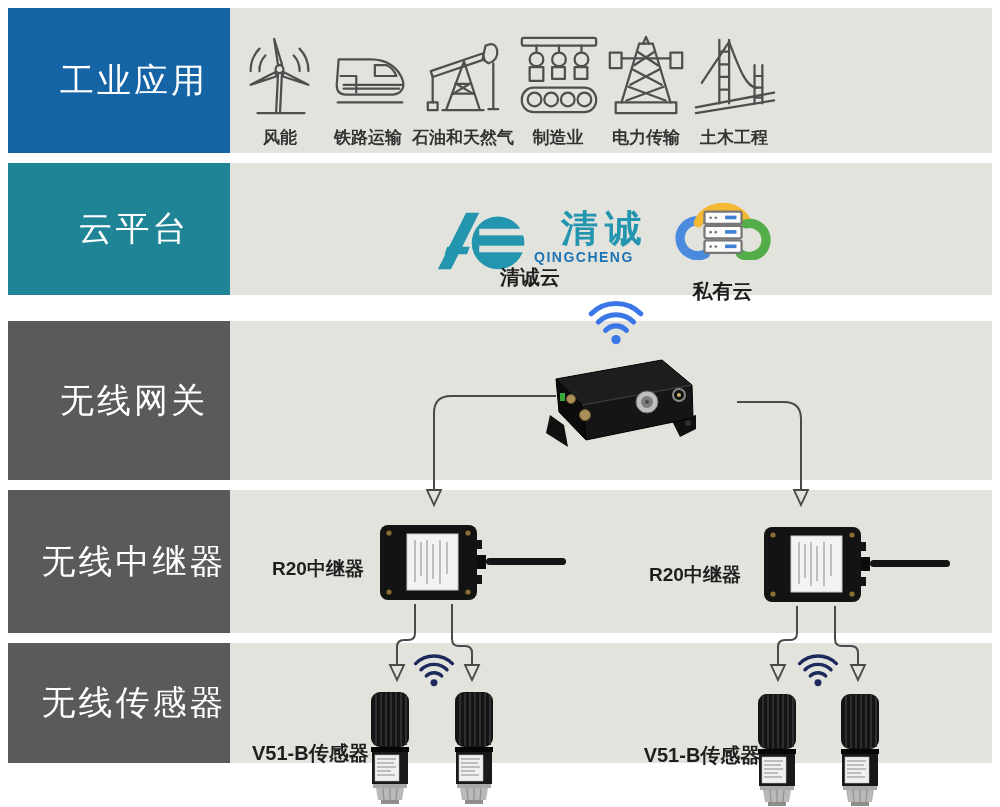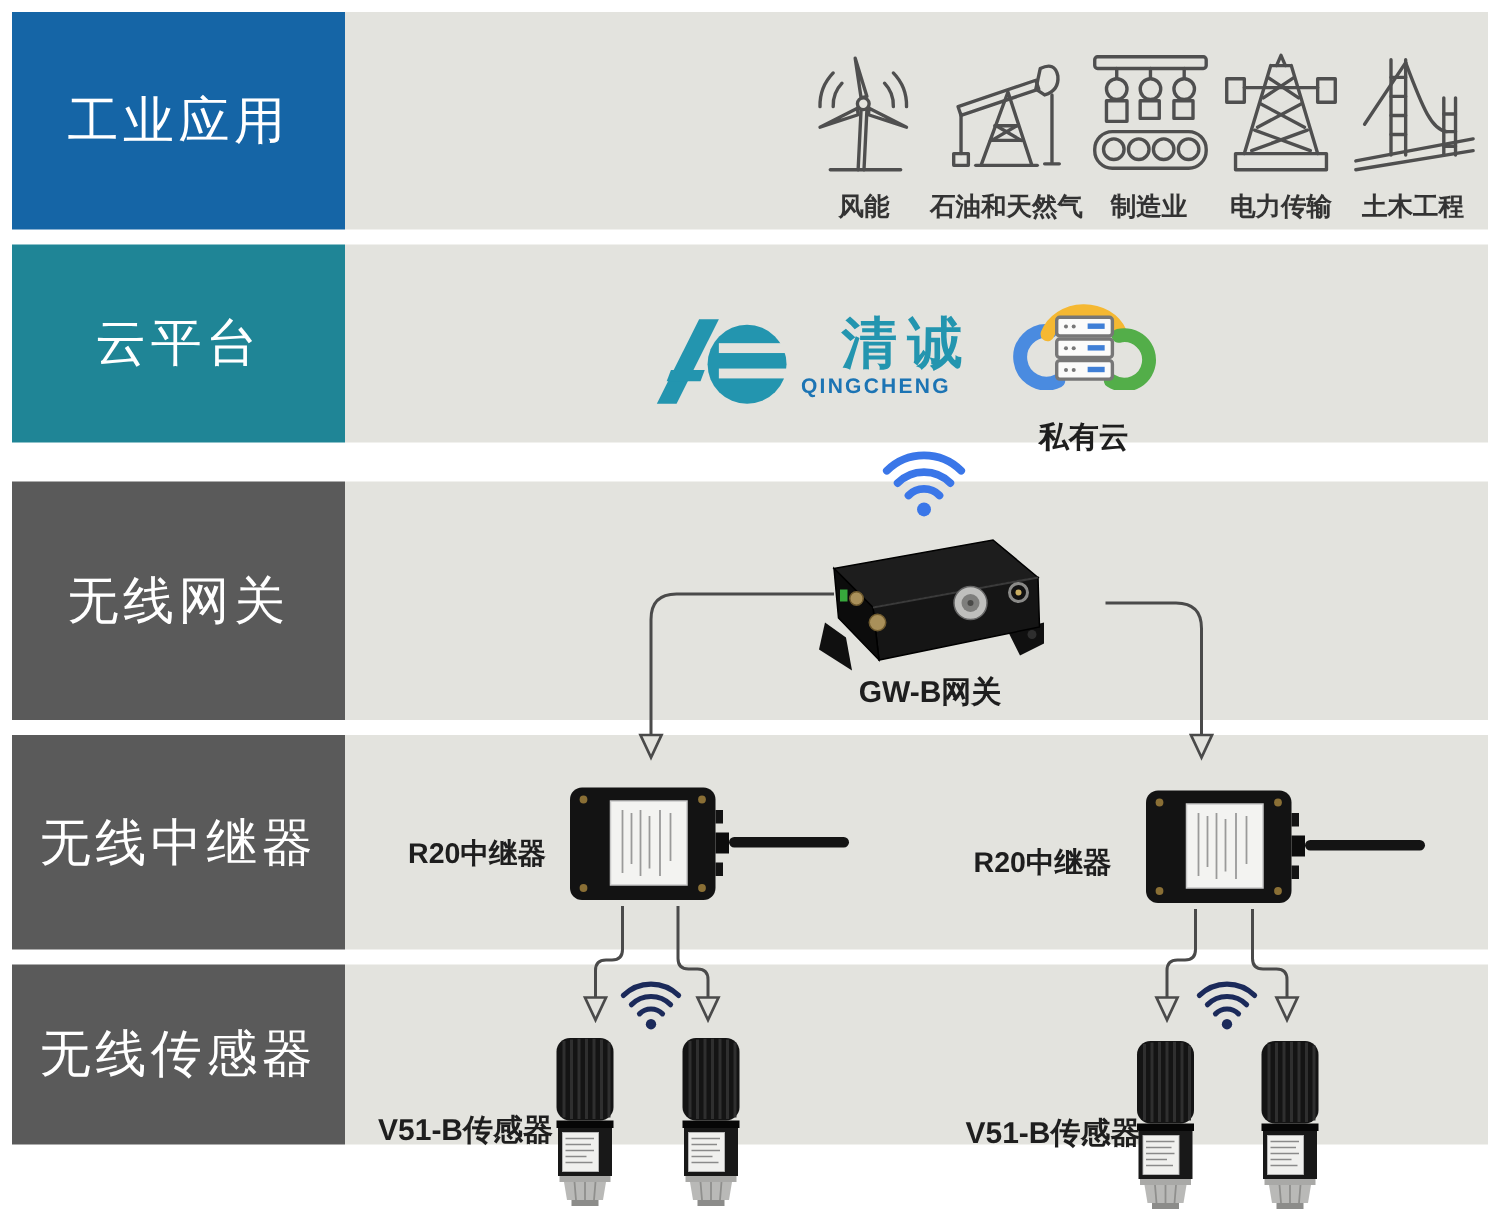--- a/index.html
+++ b/index.html
@@ -2,33 +2,33 @@
 <html style="--industrial-band: #1565a6; --cloud-band: #1f8596; --gray-band: #5a5a5a; --content-bg: #e3e3de; --accent-blue: #3a76e8; --wifi-dark: #1b2a5a; --logo-teal: #2395af; --logo-blue: #1c74b4; --cloud-arc-blue: #4a8be0; --cloud-arc-yellow: #f5b832; --cloud-arc-green: #53ae49;"><head>
 <meta charset="utf-8">
 <style>
   html,body{margin:0;padding:0;background:#ffffff;}
   #canvas{
     position:relative;width:1000px;height:807px;background:#ffffff;
     font-family:"Liberation Sans",sans-serif;overflow:hidden;
   }
   .band-label{
     position:absolute;left:8px;width:222px;display:flex;align-items:center;justify-content:center;
-    color:#ffffff;font-size:34px;letter-spacing:3px;font-weight:400;
+    color:#ffffff;font-size:34px;letter-spacing:3px;font-weight:400;padding-left:15px;
   }
   .band-content{position:absolute;left:230px;width:762px;background:var(--content-bg);}
   .y1{top:8px;height:145px}
   .y2{top:163px;height:132px}
   .y3{top:321px;height:159px}
   .y4{top:490px;height:143px}
   .y5{top:643px;height:120px}
   .bg-industrial{background:var(--industrial-band)}
   .bg-cloud{background:var(--cloud-band)}
   .bg-gray{background:var(--gray-band)}
   
-  .ind-row{display:flex;justify-content:flex-end;align-items:flex-end;padding:10px 6px 4px 6px;box-sizing:border-box;}
+  .ind-row{display:flex;justify-content:flex-start;align-items:flex-end;padding:10px 6px 4px 6px;box-sizing:border-box;}
   .ind-item{display:flex;flex-direction:column;align-items:center;}
   .ind-icon{width:88px;height:96px;}
   .ind-icon path,.ind-icon line,.ind-icon circle,.ind-icon rect,.ind-icon polygon{
     fill:none;stroke:#4f4f4f;stroke-width:2.3;stroke-linecap:round;stroke-linejoin:round;}
   .ind-label{font-size:17px;font-weight:bold;color:#333;margin-top:2px;white-space:nowrap;}
   .abs{position:absolute;}
   .dev-label{position:absolute;font-size:20px;font-weight:bold;color:#1e1e1e;text-align:center;white-space:nowrap;}
   .logo-cn{position:absolute;left:533px;top:204px;font-size:37px;font-weight:bold;color:var(--logo-teal);letter-spacing:7px;margin-left:28px;}
   .logo-en{position:absolute;left:534px;top:249px;font-size:14px;font-weight:bold;color:var(--logo-blue);letter-spacing:1.5px;}
   .wifi-blue path{stroke:var(--accent-blue);fill:none;stroke-linecap:round;}
@@ -61,20 +61,31 @@
         <path d="M48.5,41 L74,54 L48,45.5 Z"></path>
         <path d="M24,17 A32,32 0 0,0 15,40"></path>
         <path d="M30,24 A22,22 0 0,0 24,40"></path>
         <path d="M65,17 A32,32 0 0,1 74,40"></path>
         <path d="M59,24 A22,22 0 0,1 65,40"></path>
       </svg>
       <div class="ind-label">风能</div>
     </div>
     <div class="ind-item">
       <svg class="ind-icon" viewBox="0 0 90 90">
+        <path d="M15,28 H48 C66,28 76,38 80,48 C83,56 80,63 71,64 H22 C16,64 13,60 13,54 Z"></path>
+        <path d="M52,34 H64 C69,36 72,40 74,45 H52 Z"></path>
+        <path d="M17,45 H33 V62"></path>
+        <line x1="20" y1="54" x2="79" y2="54"></line>
+        <line x1="20" y1="58" x2="77" y2="58"></line>
+        <line x1="14" y1="72" x2="80" y2="72"></line>
+      </svg>
+      <div class="ind-label">铁路运输</div>
+    </div>
+    <div class="ind-item">
+      <svg class="ind-icon" viewBox="0 0 90 90">
         <path d="M68,14 Q78,9 80,19 Q81,29 71,32 L65,28 Z"></path>
         <path d="M12,40 L65,22 L67,28 L14,46 Z"></path>
         <path d="M28,79 L46,30 L62,79"></path>
         <path d="M34,63 H56 M37,53 H53"></path>
         <path d="M35,63 L52,53 M38,53 L55,63"></path>
         <path d="M14,45 V72"></path>
         <rect x="9" y="72" width="10" height="8"></rect>
         <path d="M76,32 V79 M71,79 H81"></path>
         <line x1="24" y1="80" x2="66" y2="80"></line>
       </svg>
@@ -130,20 +141,21 @@
 
   <svg class="abs" style="left:436px;top:206px" width="94" height="70" viewBox="0 0 100 72">
     <circle cx="66" cy="38" r="28" fill="var(--logo-teal)"></circle>
     <rect x="46" y="23" width="54" height="7" fill="var(--content-bg)"></rect>
     <rect x="46" y="41" width="54" height="7" fill="var(--content-bg)"></rect>
     <polygon points="2,66 16,66 46,6 32,6" fill="var(--logo-teal)"></polygon>
     <polygon points="12,42 36,42 33,50 9,50" fill="var(--logo-teal)"></polygon>
   </svg>
   <div class="logo-cn">清诚</div>
   <div class="logo-en">QINGCHENG</div>
+  <div class="dev-label" style="left:440px;top:264px;width:180px">清诚云</div>
 
   <svg class="abs" style="left:668px;top:194px" width="108" height="66" viewBox="0 0 104 64">
     <path d="M36,58 A17,17 0 1,1 31,26" fill="none" stroke="var(--cloud-arc-blue)" stroke-width="9" stroke-linecap="round"></path>
     <path d="M29,28 A25,22 0 0,1 76,27" fill="none" stroke="var(--cloud-arc-yellow)" stroke-width="9" stroke-linecap="round"></path>
     <path d="M75,29 A16,16 0 1,1 70,58" fill="none" stroke="var(--cloud-arc-green)" stroke-width="9" stroke-linecap="round"></path>
     <g>
       <rect x="35" y="17" width="36" height="12" rx="2" fill="#fbfbfa" stroke="#777" stroke-width="2.2"></rect>
       <rect x="35" y="31" width="36" height="12" rx="2" fill="#fbfbfa" stroke="#777" stroke-width="2.2"></rect>
       <rect x="35" y="45" width="36" height="12" rx="2" fill="#fbfbfa" stroke="#777" stroke-width="2.2"></rect>
       <circle cx="41" cy="23" r="1.3" fill="#777"></circle>
@@ -178,21 +190,20 @@
     <line x1="38" y1="50" x2="148" y2="30" stroke="#3a3a3a" stroke-width="1.5"></line>
     <circle cx="103" cy="47" r="11" fill="#bfbfbd" stroke="#666"></circle>
     <circle cx="103" cy="47" r="6" fill="#7e7e7c"></circle>
     <circle cx="103" cy="47" r="2" fill="#4a4a48"></circle>
     <circle cx="135" cy="40" r="6" fill="#111" stroke="#8a8a88" stroke-width="2"></circle>
     <circle cx="135" cy="40" r="2" fill="#c9ad62"></circle>
     <rect x="16" y="38" width="5" height="8" fill="#37a83c"></rect>
     <circle cx="27" cy="44" r="4.5" fill="#a9905a" stroke="#6f5a2e"></circle>
     <circle cx="41" cy="60" r="5.5" fill="#a9905a" stroke="#6f5a2e"></circle>
   </svg>
-  <div class="dev-label" style="left:550px;top:448px;width:140px">GW-B网关</div>
 
   <div class="band-content y4"></div>
 
   <svg class="abs" style="left:380px;top:524px" width="190" height="80" viewBox="0 0 190 80">
     <rect x="0" y="1" width="97" height="75" rx="8" fill="#131313"></rect>
     <circle cx="9" cy="9" r="2.6" fill="#8a6f35"></circle>
       <circle cx="88" cy="9" r="2.6" fill="#8a6f35"></circle>
     <circle cx="9" cy="68" r="2.6" fill="#8a6f35"></circle>
       <circle cx="88" cy="68" r="2.6" fill="#8a6f35"></circle>
     <rect x="27" y="10" width="51" height="56" fill="#f3f3f1" stroke="#c9c9c9"></rect>

